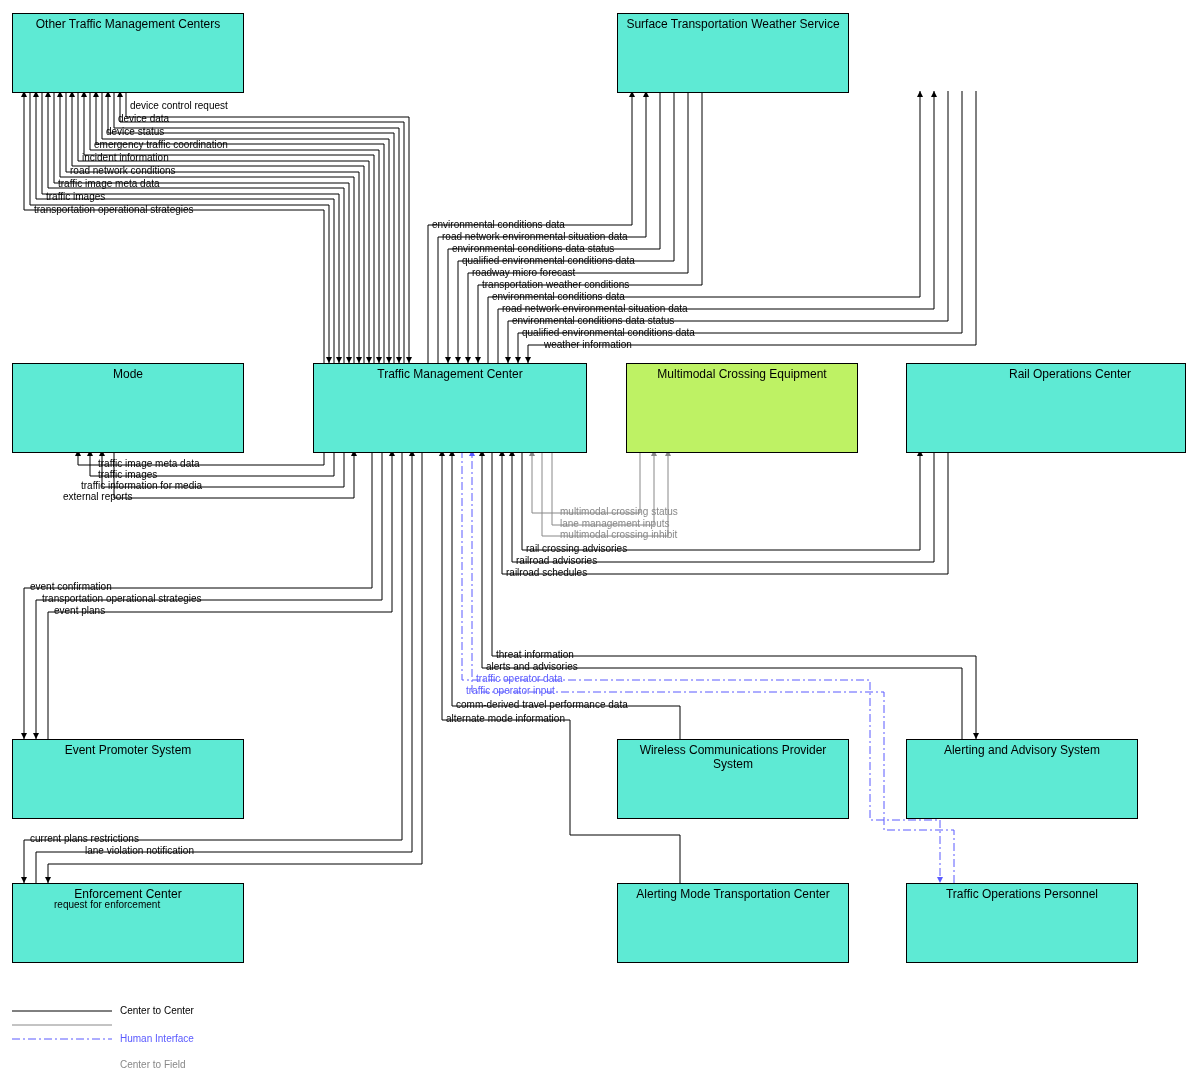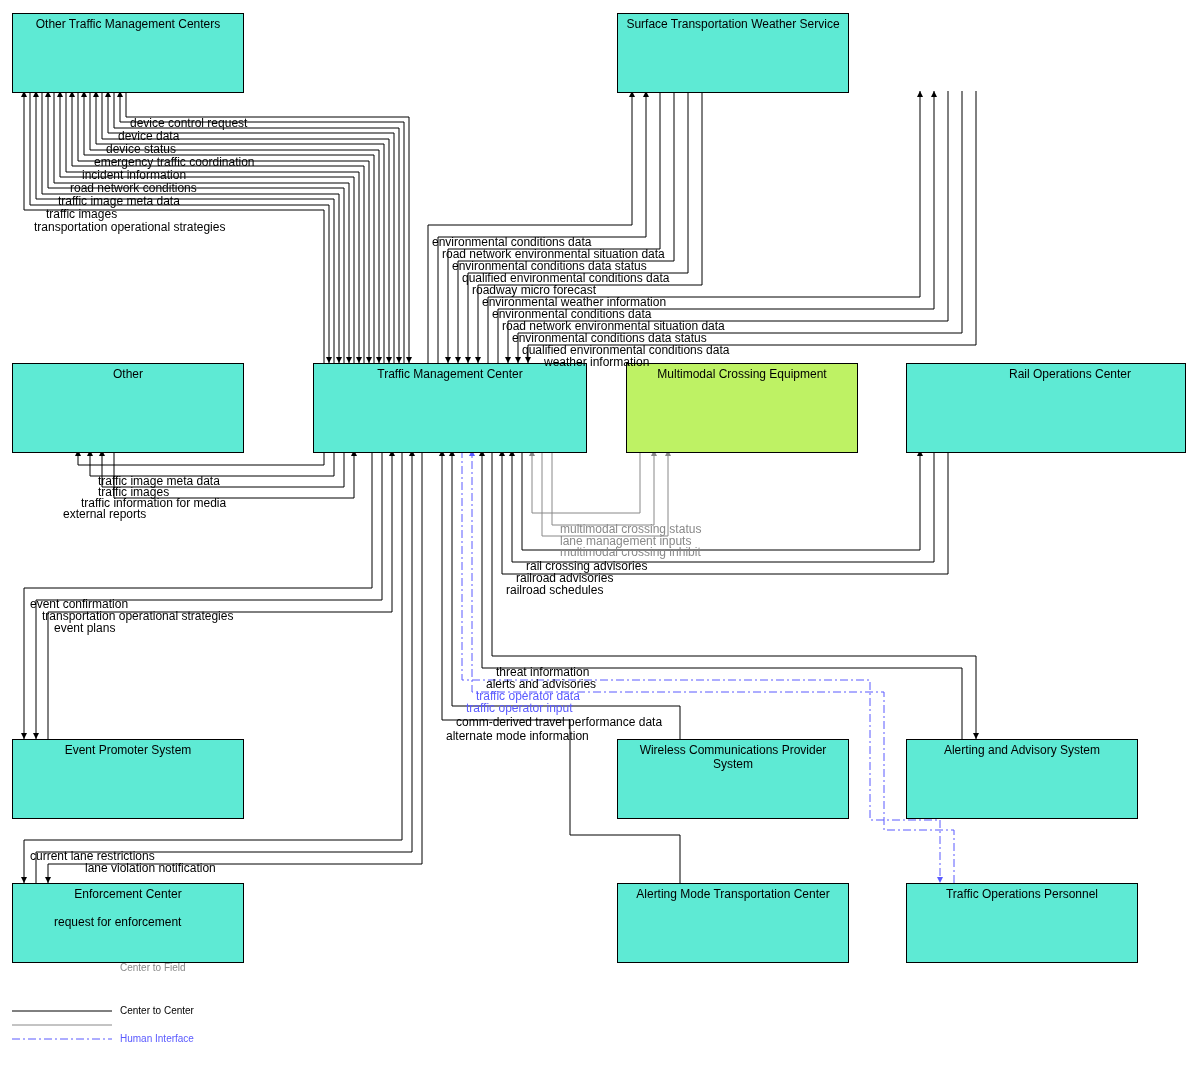--- a/index.html
+++ b/index.html
@@ -2,21 +2,21 @@
 <html><head>
 <meta charset="utf-8">
 <style>
   html,body{margin:0;padding:0;}
   body{font-family:Arial,Helvetica,sans-serif;font-size:12px;background:#fff;}
   #stage{position:relative;width:1186px;height:1074px;}
   .box{position:absolute;border:1.2px solid #000;text-align:center;padding-top:4px;line-height:1.15;color:#000;}
   .teal{background:#5eead4;}
   .orange{background:#bef264;}
   svg{position:absolute;left:0;top:0;}
-  .flowlabel{position:absolute;font-size:12px;color:#000;white-space:nowrap;margin-top:16px;}
+  .flowlabel{position:absolute;font-size:10px;color:#000;white-space:nowrap;}
   .flowlabel.gray{color:#888;}
   .flowlabel.blue{color:#5a5aff;}
   .legend-label{position:absolute;font-size:10px;color:#000;}
 </style>
 </head>
 <body>
 
 <div id="stage">
 
 <svg width="1186" height="1074">
@@ -121,21 +121,21 @@
   </g>
 
   <line x1="12" y1="1011" x2="112" y2="1011" stroke="#000" stroke-width="1"></line>
   <line x1="12" y1="1025" x2="112" y2="1025" stroke="#888" stroke-width="1"></line>
   <line x1="12" y1="1039" x2="112" y2="1039" stroke="#5a5aff" stroke-width="1" stroke-dasharray="8 3 2 3"></line>
 </svg>
 
 <div class="box teal" style="left:12px;top:13px;width:230px;height:74px;"><span>Other Traffic Management Centers</span></div>
 <div class="box teal" style="left:617px;top:13px;width:230px;height:74px;"><span>Surface Transportation Weather Service</span></div>
 
-<div class="box teal" style="left:12px;top:363px;width:230px;height:84px;"><span>Other</span></div>
+<div class="box teal" style="left:12px;top:363px;width:230px;height:84px;"><span>Mode</span></div>
 <div class="box teal" style="left:313px;top:363px;width:272px;height:84px;"><span>Traffic Management Center</span></div>
 <div class="box orange" style="left:626px;top:363px;width:230px;height:84px;"><span>Multimodal Crossing Equipment</span></div>
 <div class="box teal" style="left:906px;top:363px;width:230px;height:84px;padding-left:48px;"><span>Rail Operations Center</span></div>
 
 <div class="box teal" style="left:12px;top:739px;width:230px;height:74px;"><span>Event Promoter System</span></div>
 <div class="box teal" style="left:906px;top:739px;width:230px;height:74px;"><span>Alerting and Advisory System</span></div>
 <div class="box teal" style="left:617px;top:739px;width:230px;height:74px;"><span>Wireless Communications Provider System</span></div>
 
 <div class="box teal" style="left:12px;top:883px;width:230px;height:74px;"><span>Enforcement Center</span></div>
 <div class="box teal" style="left:617px;top:883px;width:230px;height:74px;"><span>Alerting Mode Transportation Center</span></div>
@@ -149,21 +149,21 @@
 <div class="flowlabel" style="left:70px;top:165px;">road network conditions</div>
 <div class="flowlabel" style="left:58px;top:178px;">traffic image meta data</div>
 <div class="flowlabel" style="left:46px;top:191px;">traffic images</div>
 <div class="flowlabel" style="left:34px;top:204px;">transportation operational strategies</div>
 
 <div class="flowlabel" style="left:432px;top:219px;">environmental conditions data</div>
 <div class="flowlabel" style="left:442px;top:231px;">road network environmental situation data</div>
 <div class="flowlabel" style="left:452px;top:243px;">environmental conditions data status</div>
 <div class="flowlabel" style="left:462px;top:255px;">qualified environmental conditions data</div>
 <div class="flowlabel" style="left:472px;top:267px;">roadway micro forecast</div>
-<div class="flowlabel" style="left:482px;top:279px;">environmental weather information</div>
+<div class="flowlabel" style="left:482px;top:279px;">transportation weather conditions</div>
 
 <div class="flowlabel" style="left:492px;top:291px;">environmental conditions data</div>
 <div class="flowlabel" style="left:502px;top:303px;">road network environmental situation data</div>
 <div class="flowlabel" style="left:512px;top:315px;">environmental conditions data status</div>
 <div class="flowlabel" style="left:522px;top:327px;">qualified environmental conditions data</div>
 <div class="flowlabel" style="left:544px;top:339px;">weather information</div>
 
 <div class="flowlabel" style="left:98px;top:458px;">traffic image meta data</div>
 <div class="flowlabel" style="left:98px;top:469px;">traffic images</div>
 <div class="flowlabel" style="left:81px;top:480px;">traffic information for media</div>
@@ -184,21 +184,21 @@
 <div class="flowlabel blue" style="left:466px;top:685px;">traffic operator input</div>
 
 <div class="flowlabel" style="left:456px;top:699px;">comm-derived travel performance data</div>
 
 <div class="flowlabel" style="left:446px;top:713px;">alternate mode information</div>
 
 <div class="flowlabel" style="left:30px;top:581px;">event confirmation</div>
 <div class="flowlabel" style="left:42px;top:593px;">transportation operational strategies</div>
 <div class="flowlabel" style="left:54px;top:605px;">event plans</div>
 
-<div class="flowlabel" style="left:30px;top:833px;">current lane restrictions</div>
+<div class="flowlabel" style="left:30px;top:833px;">current plans restrictions</div>
 <div class="flowlabel" style="left:42px;top:845px;padding-left:43px;">lane violation notification</div>
 <div class="flowlabel" style="left:54px;top:899px;">request for enforcement</div>
 
 <div class="legend-label" style="left:120px;top:1005px;">Center to Center</div>
-<div class="legend-label" style="left:120px;top:962px;color:#888;text-align:center;">Center to Field</div>
+<div class="legend-label" style="left:120px;top:1059px;color:#888;text-align:center;">Center to Field</div>
 <div class="legend-label" style="left:120px;top:1033px;color:#5a5aff;">Human Interface</div>
 
 </div>
 
 </body></html>

